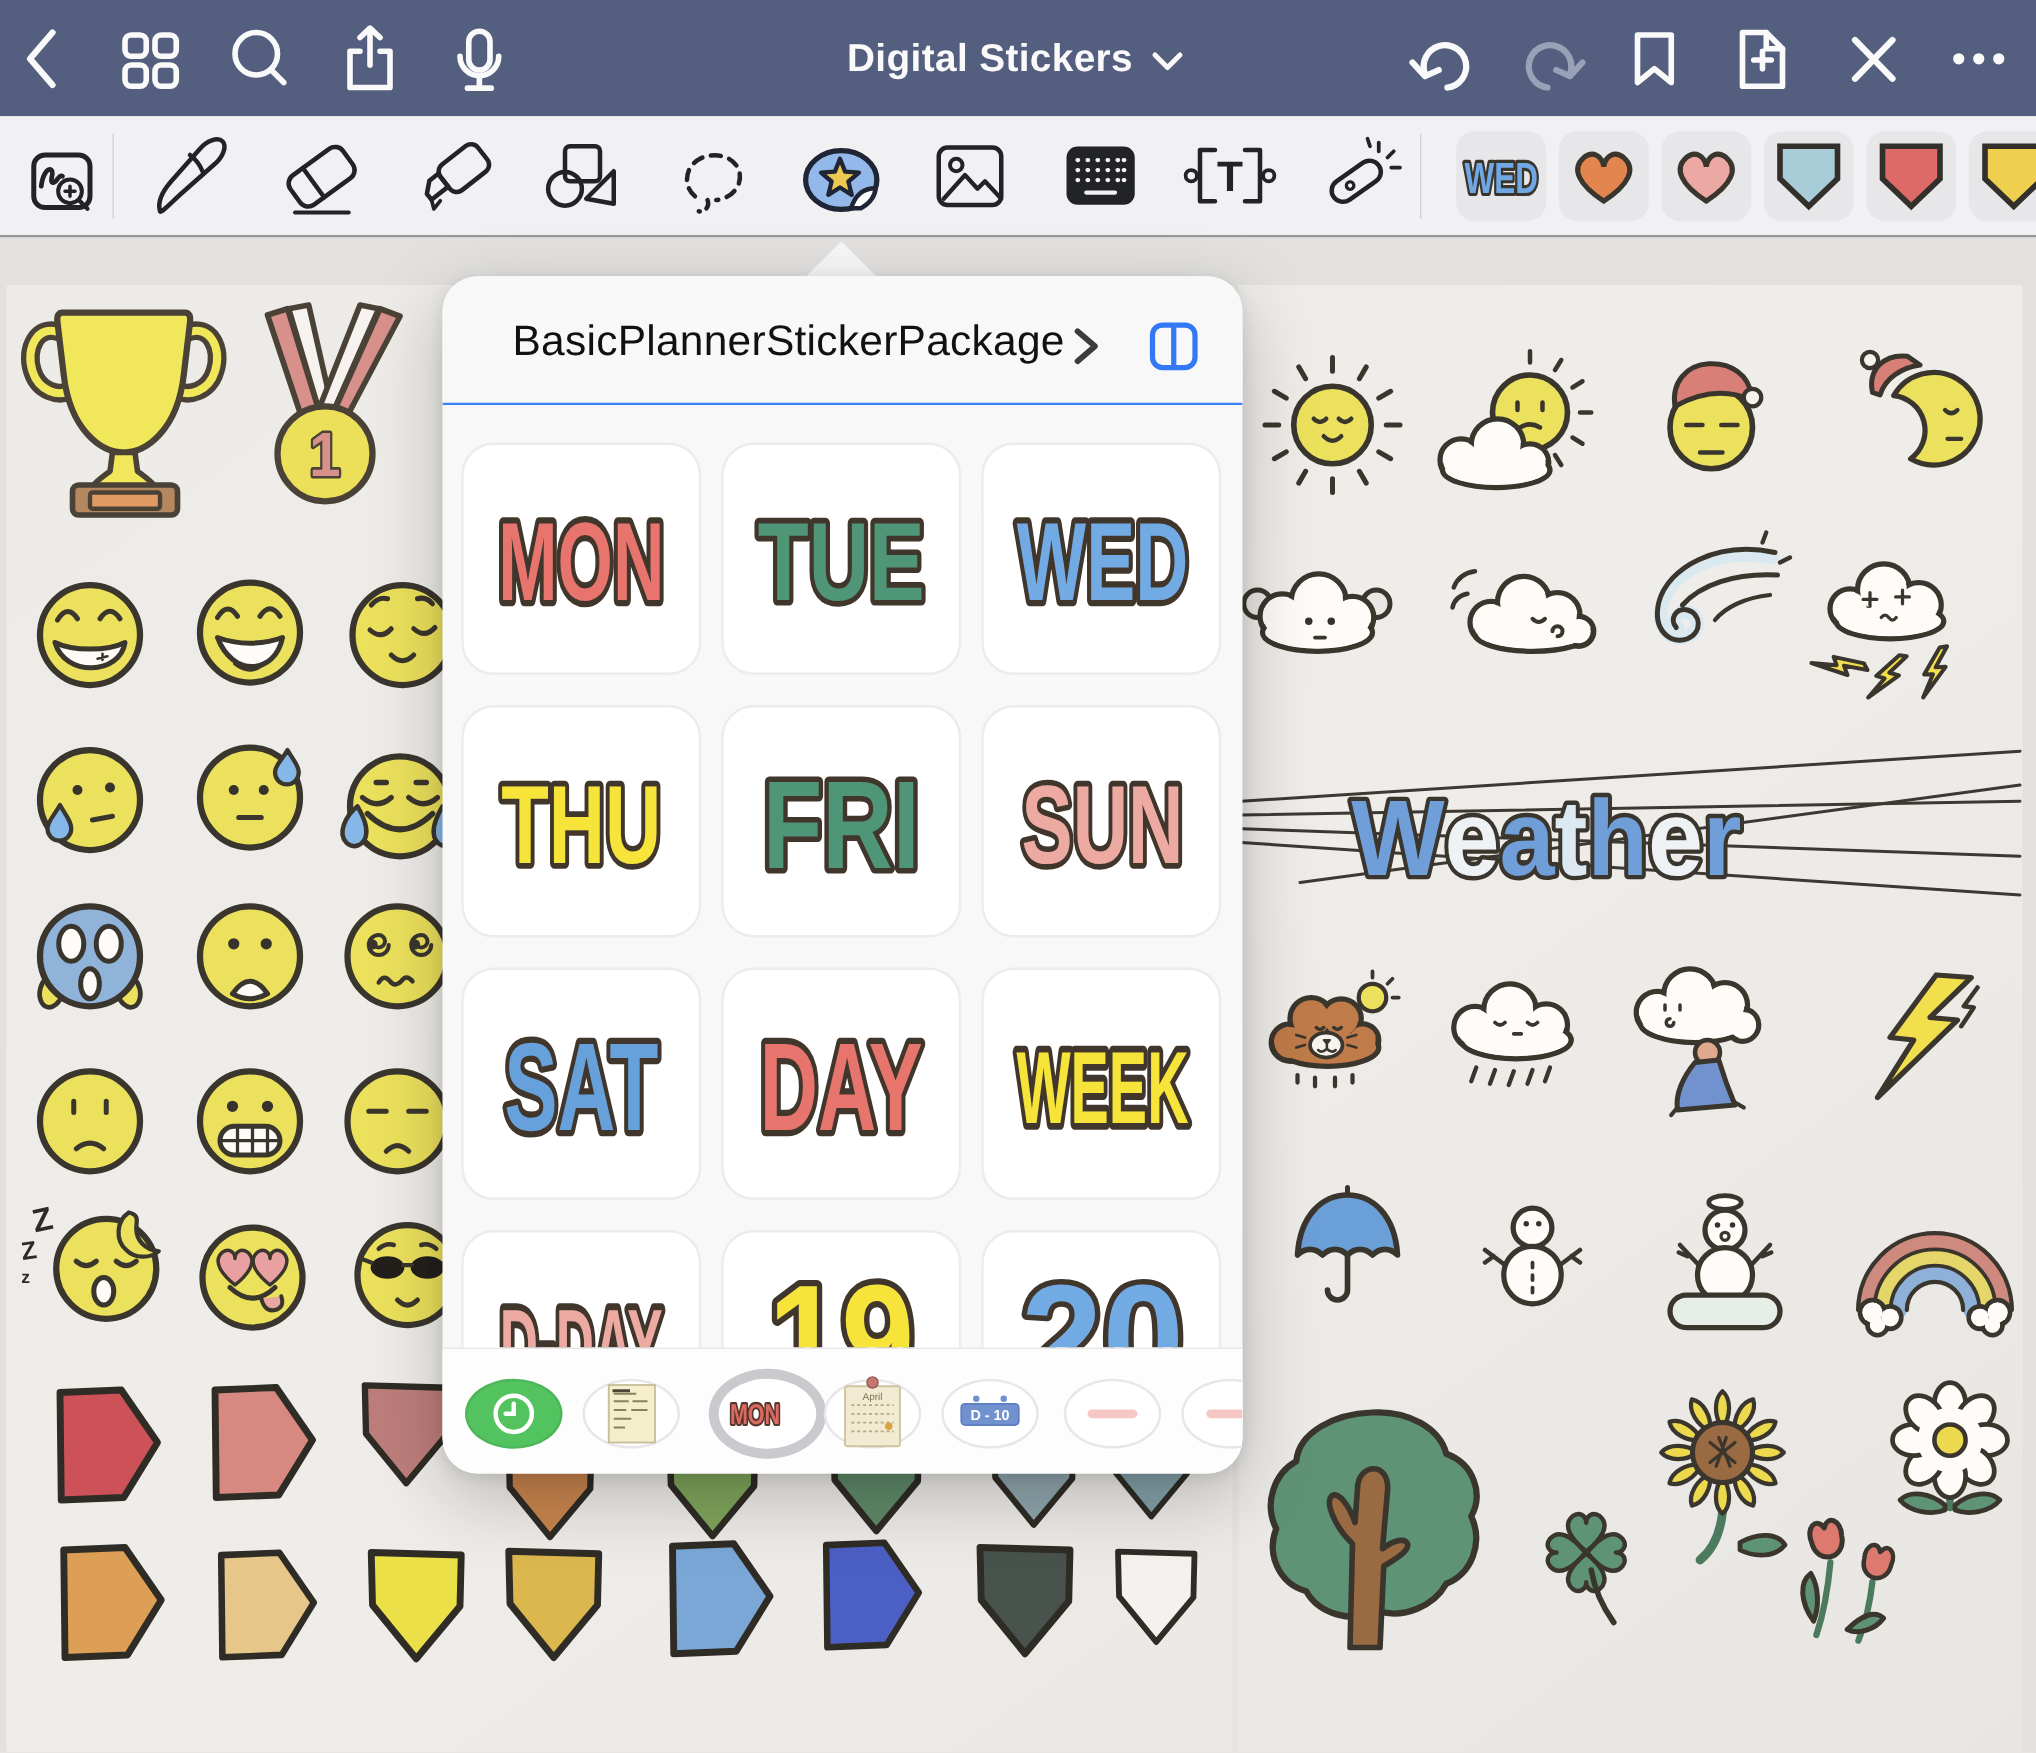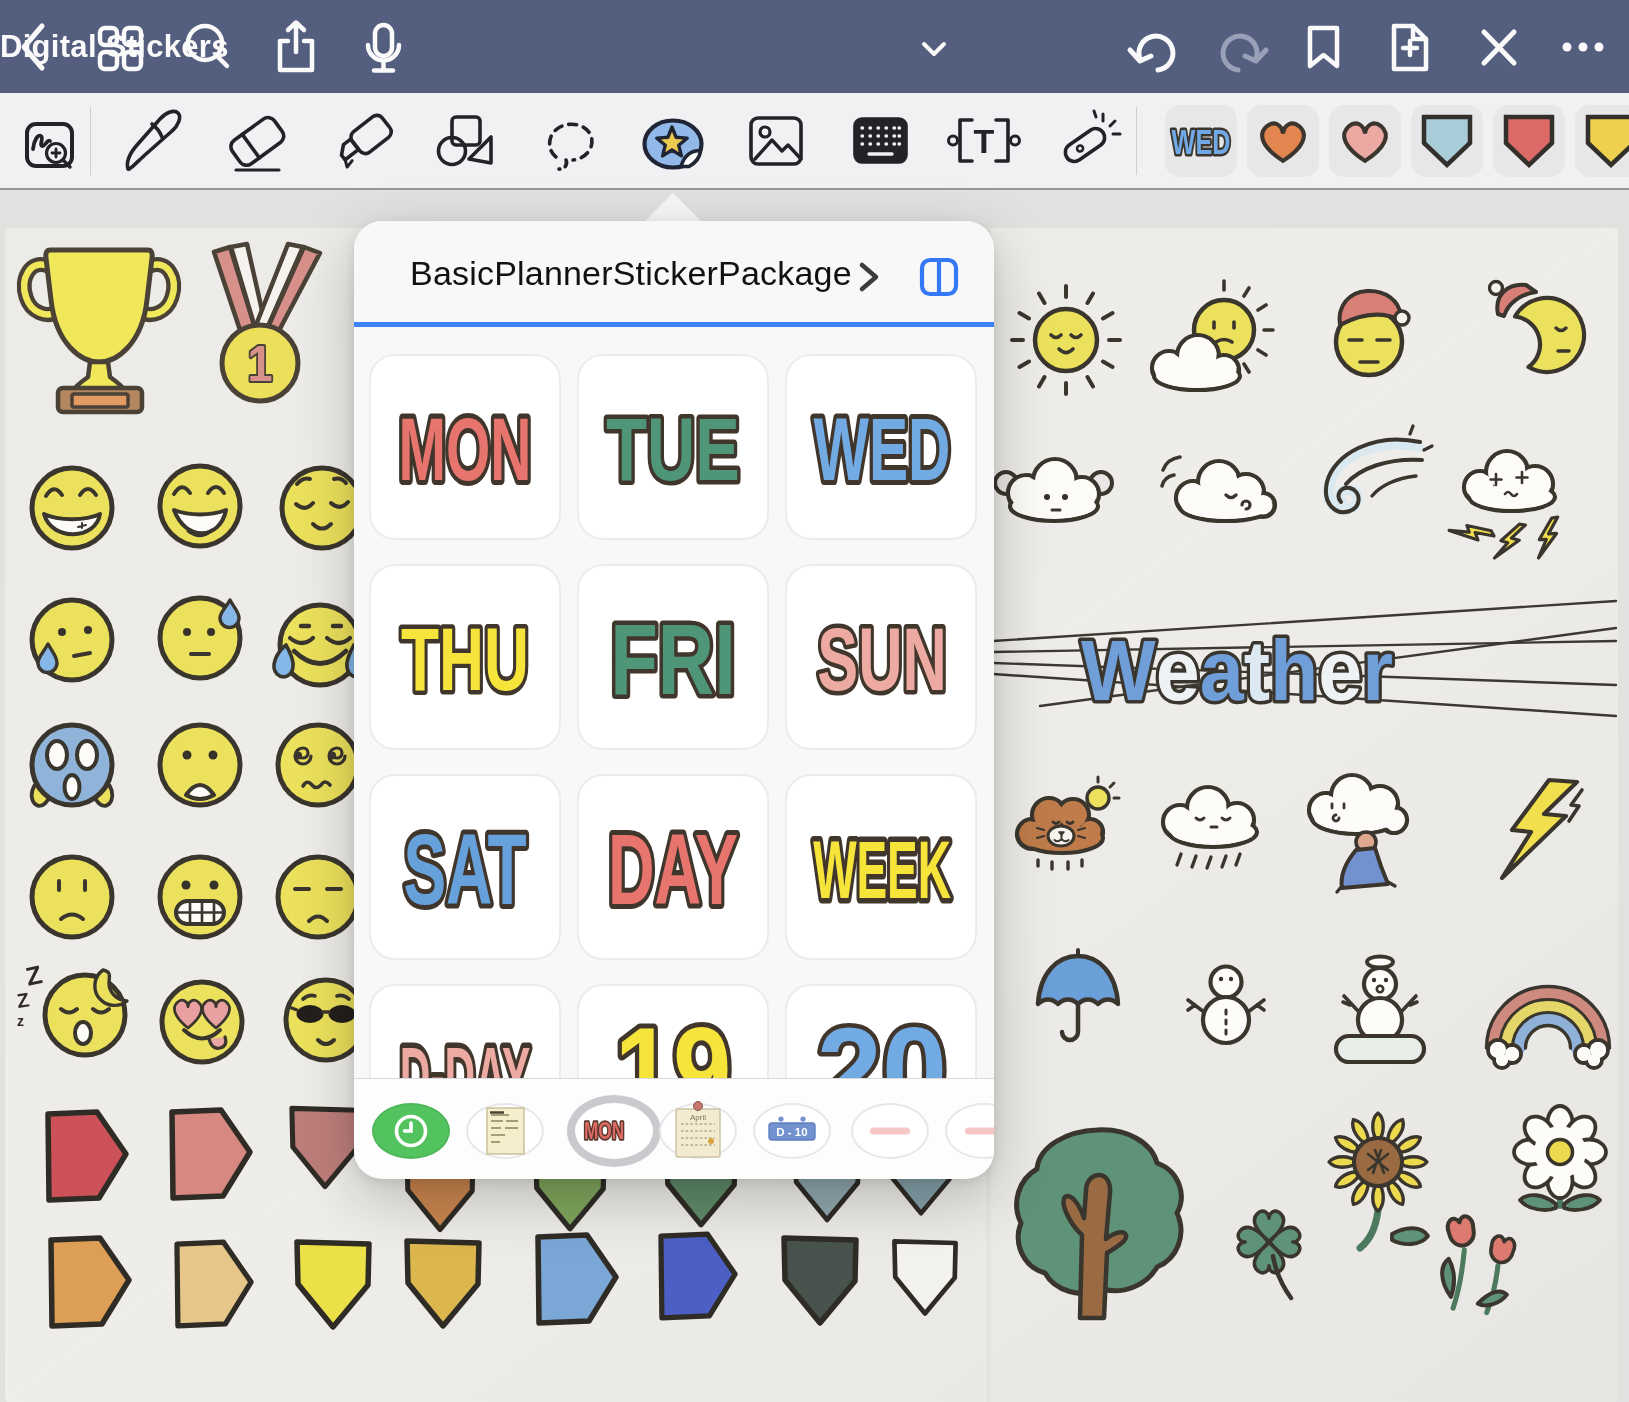--- a/index.html
+++ b/index.html
@@ -1,26 +1,26 @@
 <!DOCTYPE html>
 <html><head>
 <meta charset="utf-8">
 <style>
 html,body{margin:0;padding:0}
 body{width:1629px;height:1402px;overflow:hidden;position:relative;font-family:"Liberation Sans",sans-serif;background:#edebe8}
 .abs{position:absolute}
 #topbar{position:absolute;left:0;top:0;width:1629px;height:93px;background:#545e7e}
-#title{position:absolute;left:0;top:0;width:1584px;height:93px;line-height:93px;color:#fafafa;font-size:31px;font-weight:bold;letter-spacing:.3px}
+#title{position:absolute;left:0;top:0;width:1584px;height:93px;line-height:93px;text-align:center;color:#fafafa;font-size:31px;font-weight:bold;letter-spacing:.3px}
 #toolbar{position:absolute;left:0;top:93px;width:1629px;height:95px;background:#f1f1f3;border-bottom:2px solid #97979a}
 .sep{position:absolute;top:14px;width:1px;height:68px;background:#cfcfd2}
 .shortcut{position:absolute;top:12px;width:72px;height:72px;border-radius:15px;background:#e7e7ea}
 #canvas{position:absolute;left:0;top:190px;width:1629px;height:1212px;background:#e2e1df;overflow:hidden}
 #popover{position:absolute;left:354px;top:221px;width:640px;height:957px;background:#f8f8f8;border-radius:28px;box-shadow:0 20px 60px rgba(0,0,0,.22),0 3px 12px rgba(0,0,0,.10)}
 #arrow{position:absolute;left:644px;top:193px;width:0;height:0;border-left:29px solid transparent;border-right:29px solid transparent;border-bottom:29px solid #f7f7f7}
-#pophead{position:absolute;left:0;top:0;width:640px;height:101px;background:#f8f8f8;border-bottom:5px solid #3b82f6;border-radius:28px 28px 0 0}
+#pophead{position:absolute;left:0;top:0;width:640px;height:101px;background:#f8f8f8;border-bottom:2px solid #3b82f6;border-radius:28px 28px 0 0}
 #poptitle{position:absolute;left:56px;top:33px;font-size:34px;color:#111;letter-spacing:.2px}
 #popbody{position:absolute;left:0;top:102px;width:640px;height:755px;overflow:hidden}
 .cell{position:absolute;width:192px;height:186px;background:#fff;border:2px solid #ececee;border-radius:26px;box-sizing:border-box}
 #popbar{position:absolute;left:0;top:857px;width:640px;height:100px;background:#fdfdfd;border-top:1px solid #dadada;border-radius:0 0 28px 28px;overflow:hidden}
 .oval{position:absolute;top:24px;width:78px;height:56px;border-radius:50%;background:#fff;border:2px solid #e7e7e9;box-sizing:border-box}
 svg{display:block}
 svg text{font-family:"Liberation Sans",sans-serif}
 </style>
 </head>
 <body>

